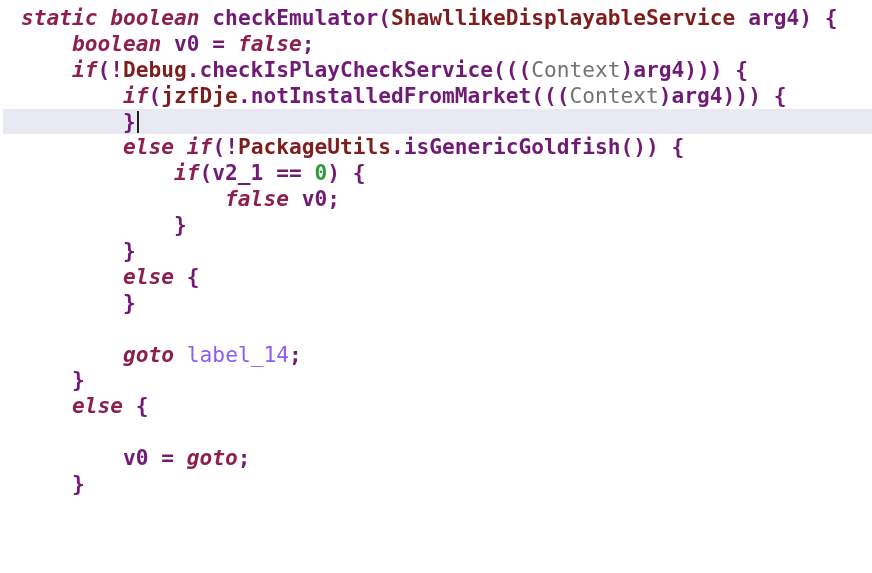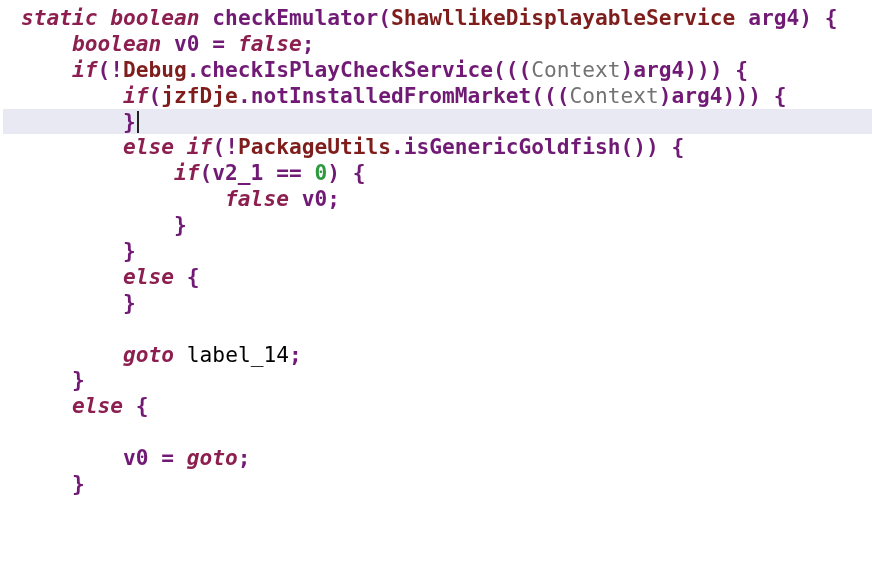--- a/index.html
+++ b/index.html
@@ -32,21 +32,21 @@
     }
     .line.current {
       background: #e9e9f3;
       margin-left: 3px;
       padding-left: 18px;
     }
     .kw { color: #8c1f4f; font-weight: bold; font-style: italic; }
     .cls { color: #7f1d1d; font-weight: bold; }
     .type-ref { color: #737373; font-weight: normal; }
     .num { color: #2e9a3e; font-weight: bold; }
-    .label { color: #000000; font-weight: normal; }
+    .label { color: #8b5cf6; font-weight: normal; }
     .plain { color: #701a75; font-weight: bold; }
     .caret {
       display: inline-block;
       width: 2px;
       height: 22px;
       background: #222;
       vertical-align: -4px;
       margin-left: 1px;
     }
   </style>

